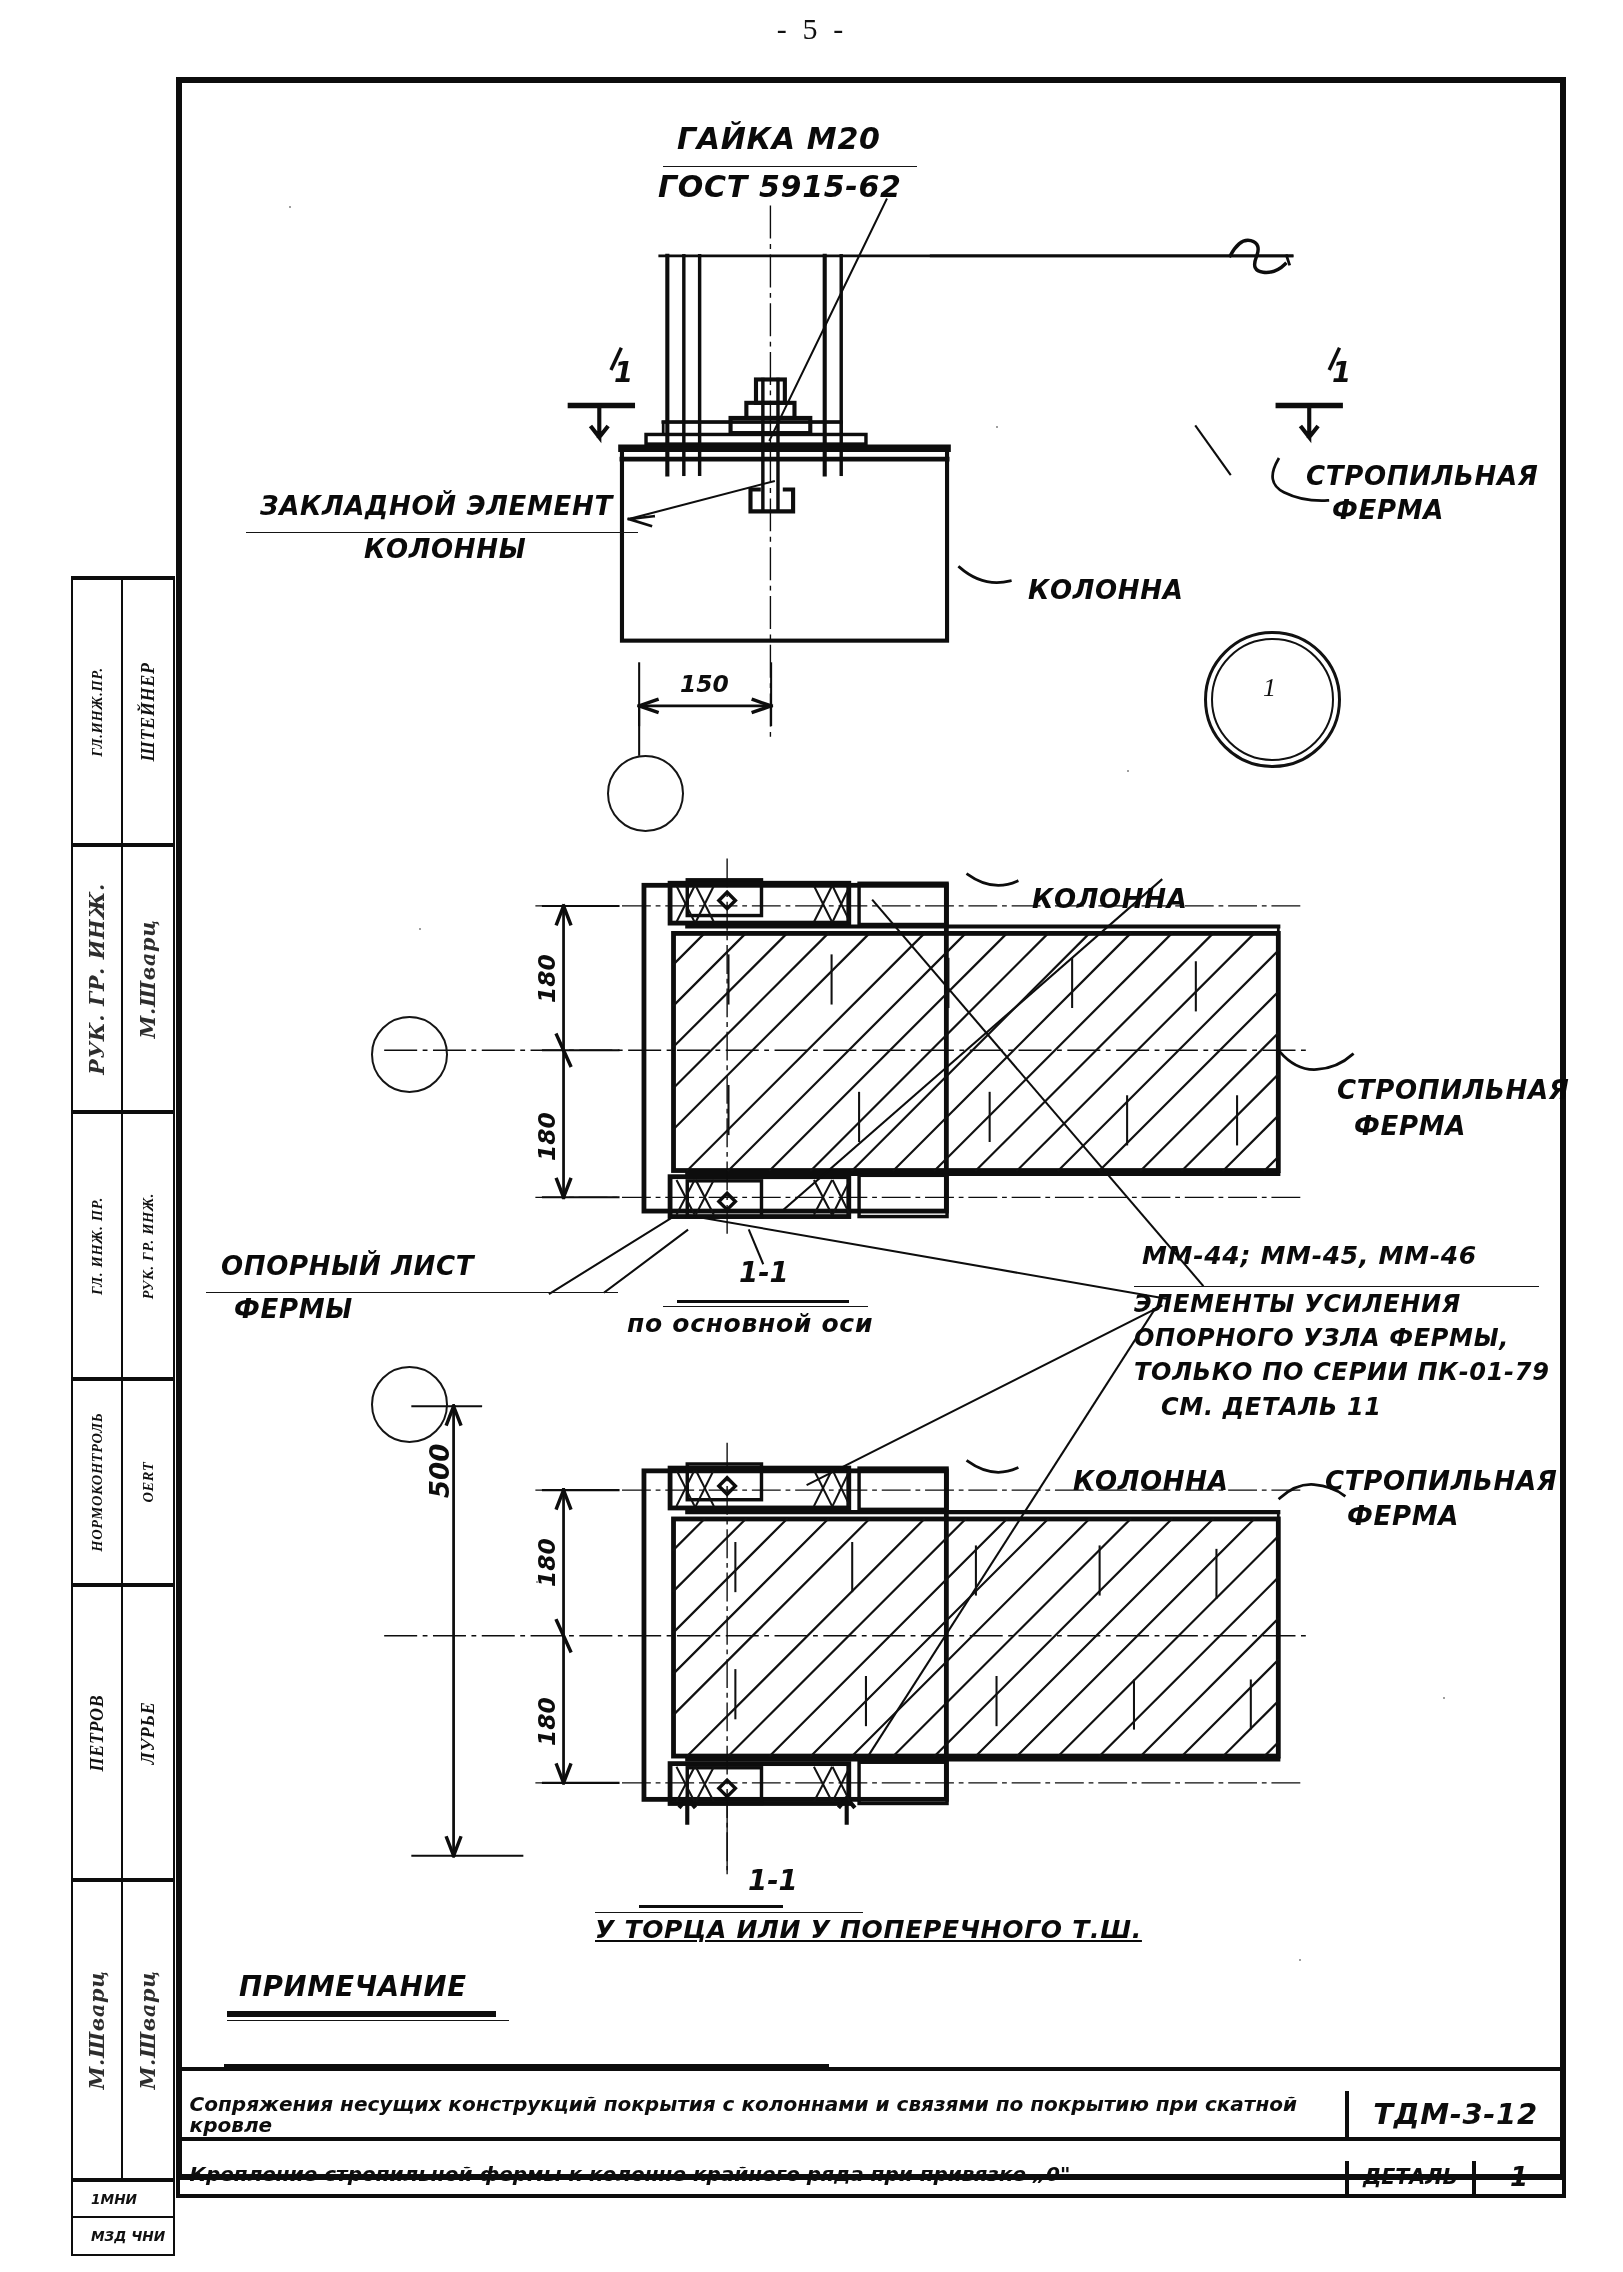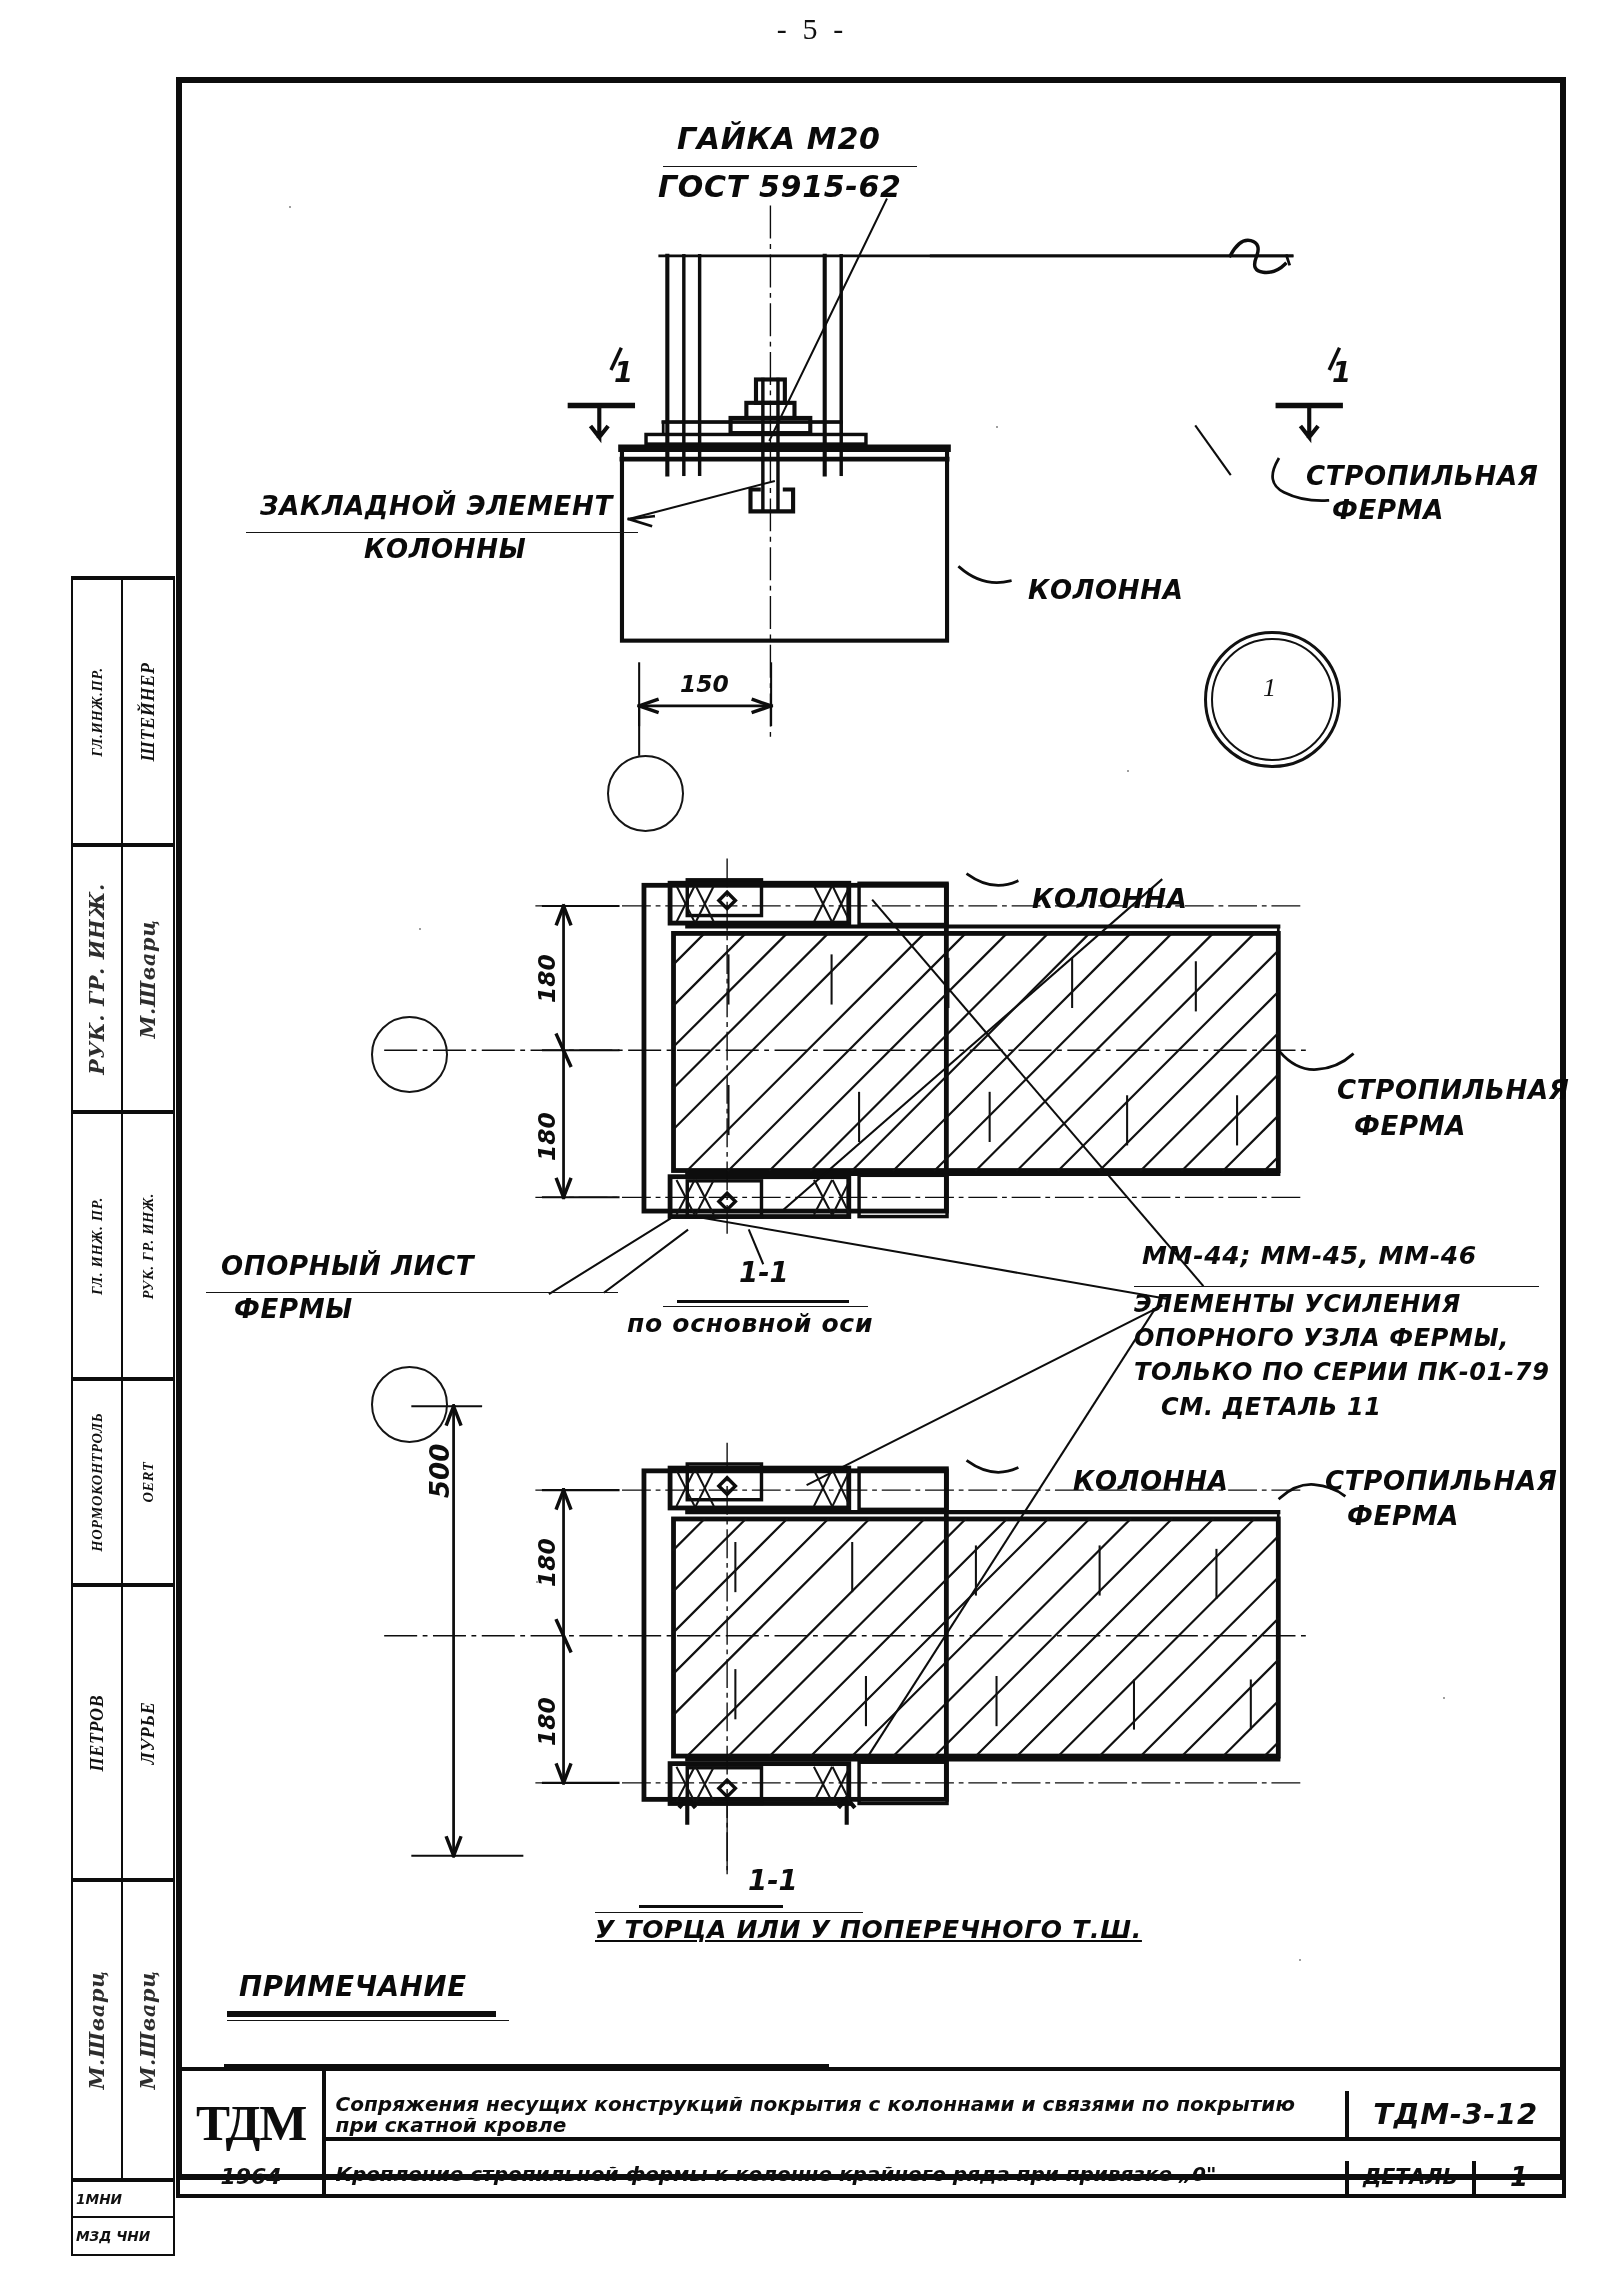--- a/index.html
+++ b/index.html
@@ -270,21 +270,21 @@
     box-sizing: border-box;
     position: relative;
     border-bottom: 2.1px solid #0d0d0d;
     font-family: "DejaVu Sans", sans-serif;
     font-style: italic;
     font-weight: 700;
     font-size: 13.7px;
     color: #111;
     display: flex;
     align-items: center;
-    padding-left: 3px;
+    padding-left: 18px;
   }
   .bl-stamp .r:last-child { border-bottom: none; }
 
   .dim-txt {
     position: absolute;
     font-family: "DejaVu Sans", sans-serif;
     font-style: italic;
     font-weight: 700;
     font-size: 23.4px;
     color: #0d0d0d;
@@ -713,24 +713,20 @@
       </div>
     </div>
   </div>
 
   <div class="bl-stamp">
     <div class="r">1МНИ</div>
     <div class="r">МЗД   ЧНИ</div>
   </div>
 
   <div class="title-block">
-    <div class="tb-logo">
-      <div class="tb-logo-text">ТДМ</div>
-      <div class="tb-year">1964</div>
-    </div>
     <div class="tb-mid">
       <div class="tb-mid-top">
         <div class="tb-desc">Сопряжения несущих конструкций покрытия с колоннами и связями по покрытию при скатной кровле</div>
         <div class="tb-code">ТДМ-3-12</div>
       </div>
       <div class="tb-mid-bot">
         <div class="tb-desc">Крепление стропильной фермы к колонне крайнего ряда при привязке „0"</div>
         <div class="tb-detail-label">ДЕТАЛЬ</div>
         <div class="tb-detail-num">1</div>
       </div>

